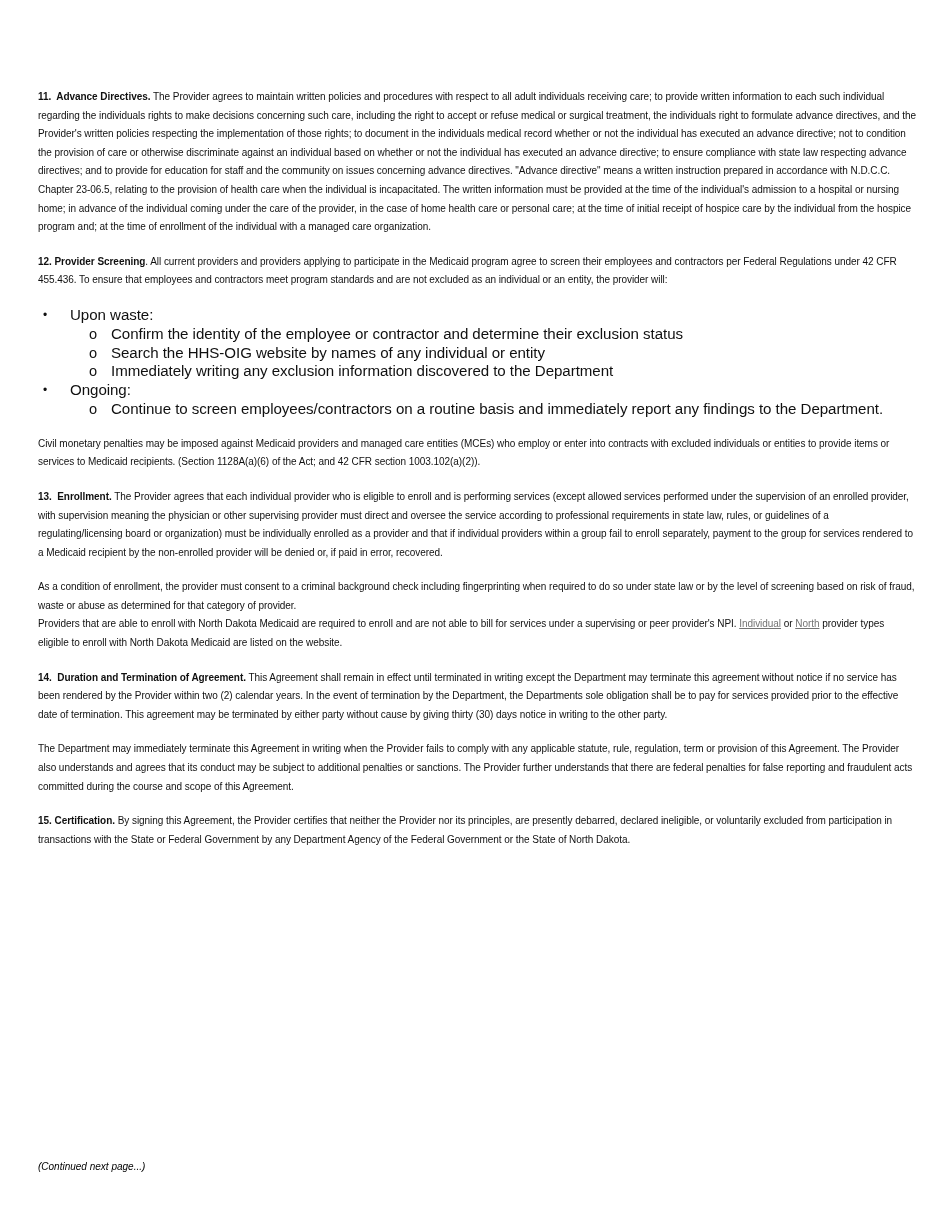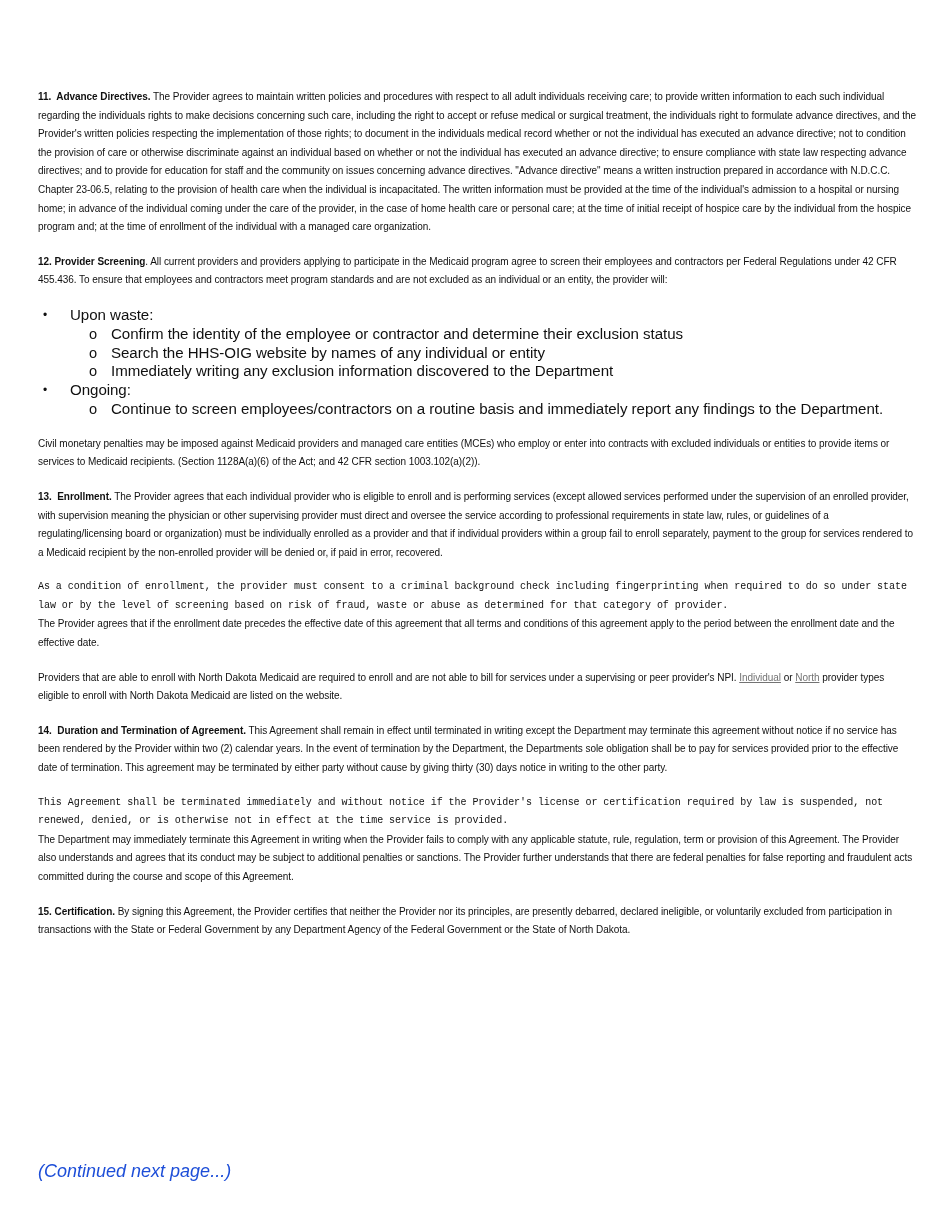--- a/index.html
+++ b/index.html
@@ -41,21 +41,20 @@
   p.para {
     margin: 0 0 16px 0;
     font-size: 10px;
     line-height: 18.6px;
     text-align: left;
     color: #101010;
     letter-spacing: -0.05px;
   }
   p.tight {
     margin-bottom: 0;
-    font-family: Liberation Mono, monospace;
   }
   .bold {
     font-weight: bold;
   }
   .list-block {
     margin: 0 0 16px 0;
   }
   .li-row {
     display: flex;
     font-size: 15.1px;
@@ -86,23 +85,23 @@
     flex: 1 1 auto;
   }
   a.doclink {
     color: #737373;
     text-decoration: underline;
   }
   .footer-note {
     position: absolute;
     left: 38px;
     top: 1161px;
-    font-size: 18px;
+    font-size: 10px;
     font-style: italic;
-    color: #1d4ed8;
+    color: #000000;
   }
 </style>
 </head>
 <body>
 
 <div class="page">
 
 
   <div class="content">
 
@@ -137,27 +136,25 @@
       </div>
     </div>
 
     <p class="para">Civil monetary penalties may be imposed against Medicaid providers and managed care entities (MCEs) who employ or enter into contracts with excluded individuals or entities to provide items or services to Medicaid recipients. (Section 1128A(a)(6) of the Act; and 42 CFR section 1003.102(a)(2)).</p>
 
     <p class="para"><span class="bold">13.</span><span class="bold">&nbsp; </span><span class="bold">Enrollment.</span><span>  The Provider agrees that each individual provider who is eligible to enroll and is performing services (except allowed services performed under the supervision of an enrolled provider, with supervision meaning the physician or other supervising provider must direct and oversee the service according to professional requirements in state law, rules, or guidelines of a regulating/licensing board or organization) must be individually enrolled as a provider and that if individual providers within a group fail to enroll separately, payment to the group for services rendered to a Medicaid recipient by the non-enrolled provider will be denied or, if paid in error, recovered.</span></p>
 
 
     <p class="para tight">As a condition of enrollment, the provider must consent to a criminal background check including fingerprinting when required to do so under state law or by the level of screening based on risk of fraud, waste or abuse as determined for that category of provider.</p>
 
-    <p class="para">The Provider agrees that if the enrollment date precedes the effective date of this agreement that all terms and conditions of this agreement apply to the period between the enrollment date and the effective date.</p>
 
     <p class="para"><span>Providers that are able to enroll with North Dakota Medicaid are required to enroll and are not able to bill for services under a supervising or peer provider's NPI. </span><a class="doclink" href="#">Individual</a><span> or </span><a class="doclink" href="#">North</a><span> provider types eligible to enroll with North Dakota Medicaid are listed on the website.</span></p>
 
     <p class="para"><span class="bold">14.</span><span class="bold">&nbsp; </span><span class="bold">Duration and Termination of Agreement.</span><span>  This Agreement shall remain in effect until terminated in writing except the Department may terminate this agreement without notice if no service has been rendered by the Provider within two (2) calendar years.  In the event of termination by the Department, the Departments sole obligation shall be to pay for services provided prior to the effective date of termination. This agreement may be terminated by either party without cause by giving thirty (30) days notice in writing to the other party.</span></p>
 
-    <p class="para tight">This Agreement shall be terminated immediately and without notice if the Provider's license or certification required by law is suspended, not renewed, denied, or is otherwise not in effect at the time service is provided.</p>
 
     <p class="para">The Department may immediately terminate this Agreement in writing when the Provider fails to comply with any applicable statute, rule, regulation, term or provision of this Agreement. The Provider also understands and agrees that its conduct may be subject to additional penalties or sanctions. The Provider further understands that there are federal penalties for false reporting and fraudulent acts committed during the course and scope of this Agreement.</p>
 
     <p class="para"><span class="bold">15.</span><span class="bold">&nbsp;</span><span class="bold">Certification.</span><span> By signing this Agreement, the Provider certifies that neither the Provider nor its principles, are presently debarred, declared ineligible, or voluntarily excluded from participation in transactions with the State or Federal Government by any Department Agency of the Federal Government or the State of North Dakota.</span></p>
 
   </div>
 
   <div class="footer-note">(Continued next page...)</div>
 
 </div>

